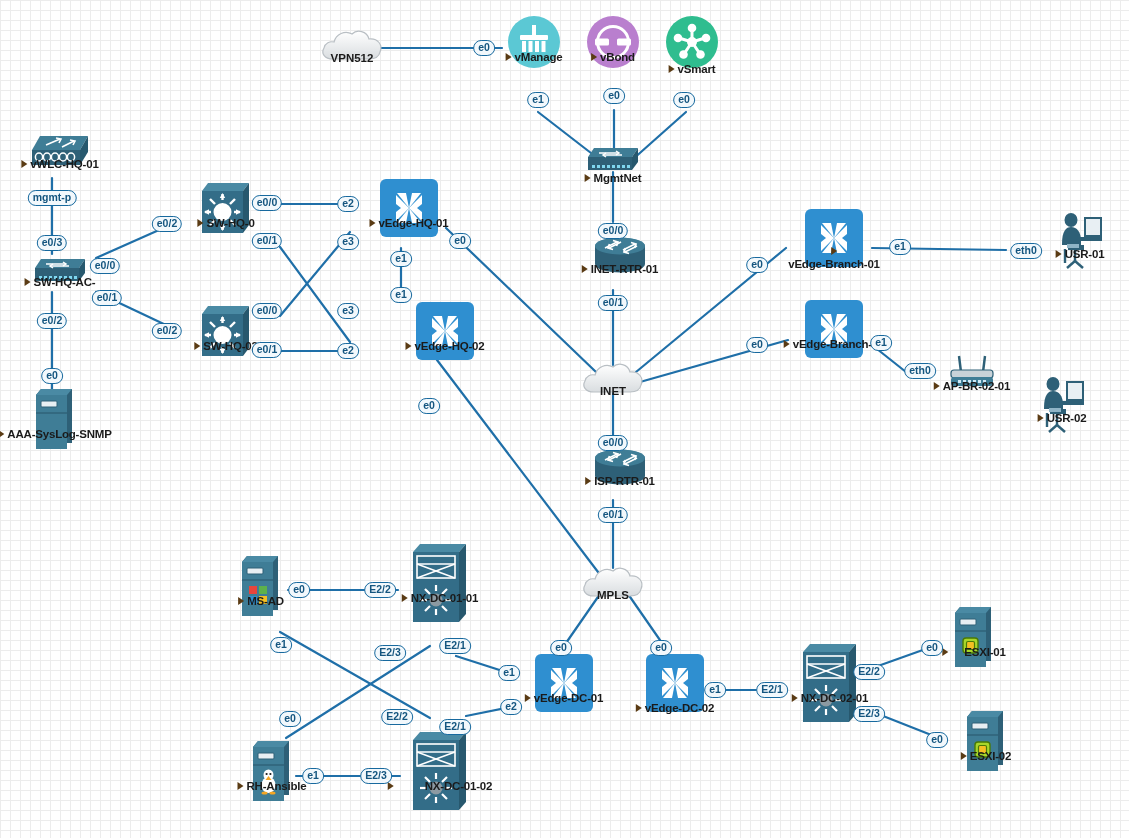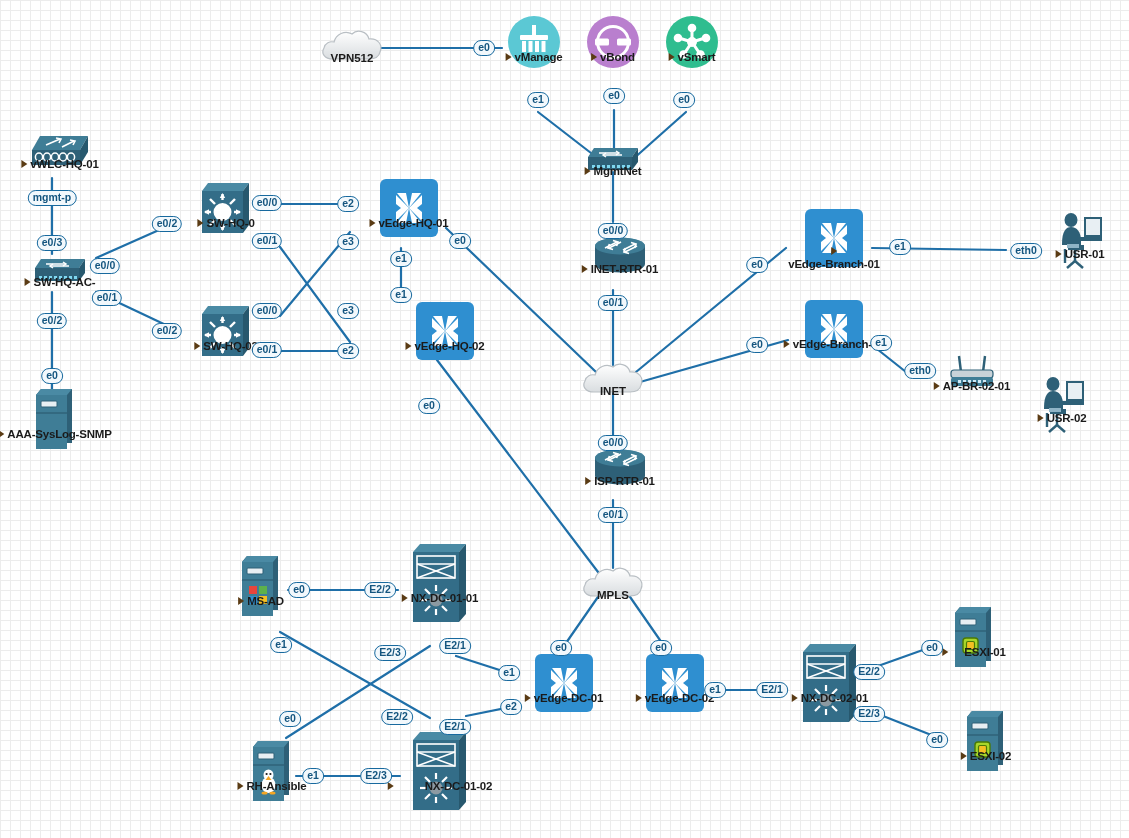--- a/index.html
+++ b/index.html
@@ -184,21 +184,21 @@
       <g fill="#fff">
         <circle cx="27" cy="27" r="5"></circle>
               <circle cx="27" cy="13" r="4.3"></circle>
         <circle cx="13" cy="23" r="4.3"></circle>
               <circle cx="41" cy="23" r="4.3"></circle>
         <circle cx="18.5" cy="39.5" r="4.3"></circle>
               <circle cx="35.5" cy="39.5" r="4.3"></circle>
       </g>
     </svg>
         </div>
-        <div class="node-label" style="top: 36px;">
+        <div class="node-label" style="top: 48px;">
           <span class="tri"></span>
           <span>vSmart</span>
         </div>
       </div>
       <div class="node" style="left: 613px; top: 159px; width: 58px; height: 30px;">
         <div class="node-icon">
           <svg class="icon" width="58" height="30" viewBox="0 0 58 30">
       <polygon points="10,4 54,4 48,13 4,13" fill="#3f7d96"></polygon>
       <polygon points="4,13 48,13 48,26 4,26" fill="#2e6077"></polygon>
       <polygon points="48,13 54,4 54,18 48,26" fill="#27586e"></polygon>
@@ -213,21 +213,21 @@
               <rect x="13" y="21" width="3" height="3"></rect>
         <rect x="18" y="21" width="3" height="3"></rect>
               <rect x="23" y="21" width="3" height="3"></rect>
         <rect x="28" y="21" width="3" height="3"></rect>
               <rect x="33" y="21" width="3" height="3"></rect>
         <rect x="38" y="21" width="3" height="3"></rect>
               <rect x="43" y="21" width="3" height="3"></rect>
       </g>
     </svg>
         </div>
-        <div class="node-label" style="top: 21px; align-items: center;">
+        <div class="node-label" style="top: 28px; align-items: center;">
           <span class="tri"></span>
           <span>MgmtNet</span>
         </div>
       </div>
       <div class="node" style="left: 60px; top: 152px; width: 64px; height: 40px;">
         <div class="node-icon">
           <svg class="icon" width="64" height="40" viewBox="0 0 64 40">
       <polygon points="12,4 60,4 52,18 4,18" fill="#3f7d96"></polygon>
       <polygon points="4,18 52,18 52,33 4,33" fill="#2e6077"></polygon>
       <polygon points="52,18 60,4 60,20 52,33" fill="#27586e"></polygon>
@@ -711,21 +711,21 @@
         <path d="M29 29 L42 16 L42 25 L37 29 L42 33 L42 42 Z"></path>
       </g>
       <g fill="#fff">
         <polygon points="29,29 17,14 26,14"></polygon>
               <polygon points="29,29 41,14 32,14"></polygon>
         <polygon points="29,29 17,44 26,44"></polygon>
               <polygon points="29,29 41,44 32,44"></polygon>
       </g>
     </svg>
         </div>
-        <div class="node-label" style="top: 38px; align-items: center;">
+        <div class="node-label" style="top: 48px; align-items: center;">
           <span class="tri"></span>
           <span>vEdge-DC-02</span>
         </div>
       </div>
       <div class="node" style="left: 830px; top: 684px; width: 60px; height: 84px;">
         <div class="node-icon">
           <svg class="icon" width="60" height="84" viewBox="0 0 60 84">
       <polygon points="10,2 56,2 49,10 3,10" fill="#4a8aa4"></polygon>
       <polygon points="49,10 56,2 56,72 49,80" fill="#27586e"></polygon>
       <polygon points="3,10 49,10 49,80 3,80" fill="#336d88"></polygon>

